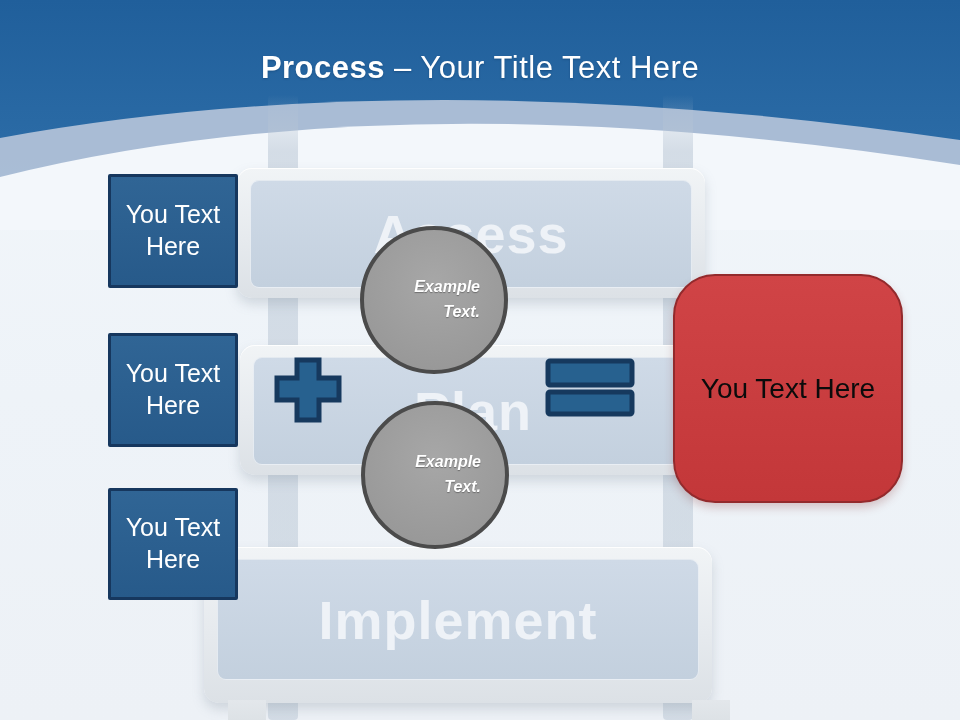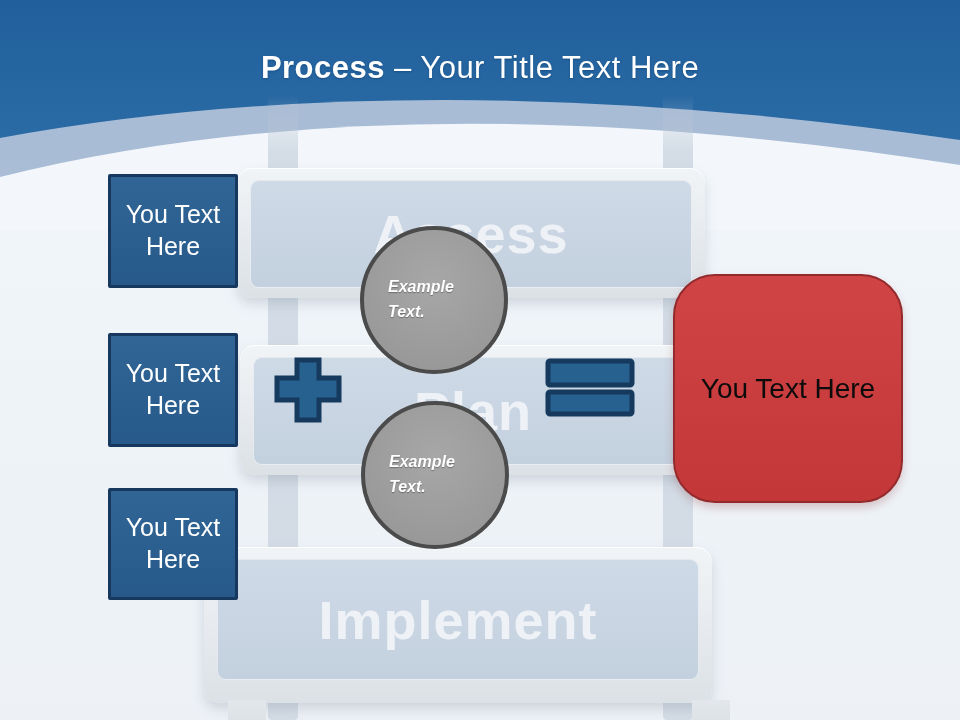--- a/index.html
+++ b/index.html
@@ -52,21 +52,21 @@
 
   
   .op{position:absolute;z-index:4;}
   .op.plus{left:272px;top:355px;}
   .op.equals{left:544px;top:358px;}
 
   
   .gray-circle{position:absolute;width:148px;height:148px;border-radius:50%;z-index:5;
     background:radial-gradient(circle at 50% 38%,#a7a7a7,#949494);
     border:4px solid #4b4b4b;box-sizing:border-box;
-    display:flex;align-items:center;justify-content:center;text-align:left;}
+    display:flex;align-items:center;justify-content:center;text-align:right;}
   .gray-circle .gc-label{width:92px;color:#ffffff;font-weight:bold;font-style:italic;font-size:16px;line-height:1.55;
     text-shadow:0 1px 1px rgba(60,60,60,.5);}
   .gray-circle.c1{left:360px;top:226px;}
   .gray-circle.c2{left:361px;top:401px;}
 
   
   .red-box{position:absolute;left:673px;top:274px;width:230px;height:229px;z-index:4;
     background:linear-gradient(180deg,#d04446,#c33739);
     border:2px solid #932a2c;border-radius:42px;box-sizing:border-box;
     box-shadow:0 5px 9px rgba(140,60,60,.25);

